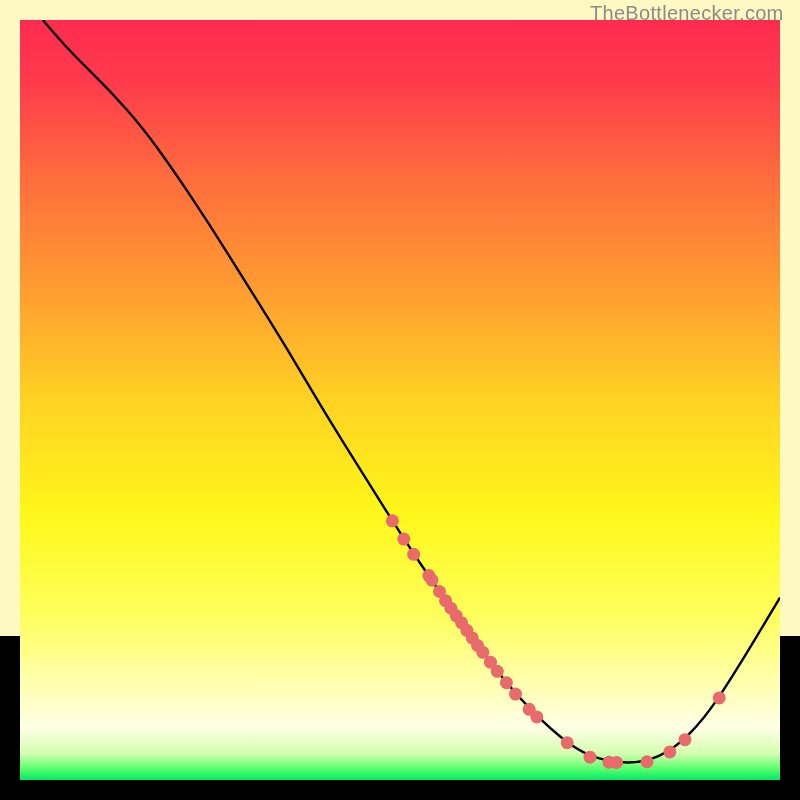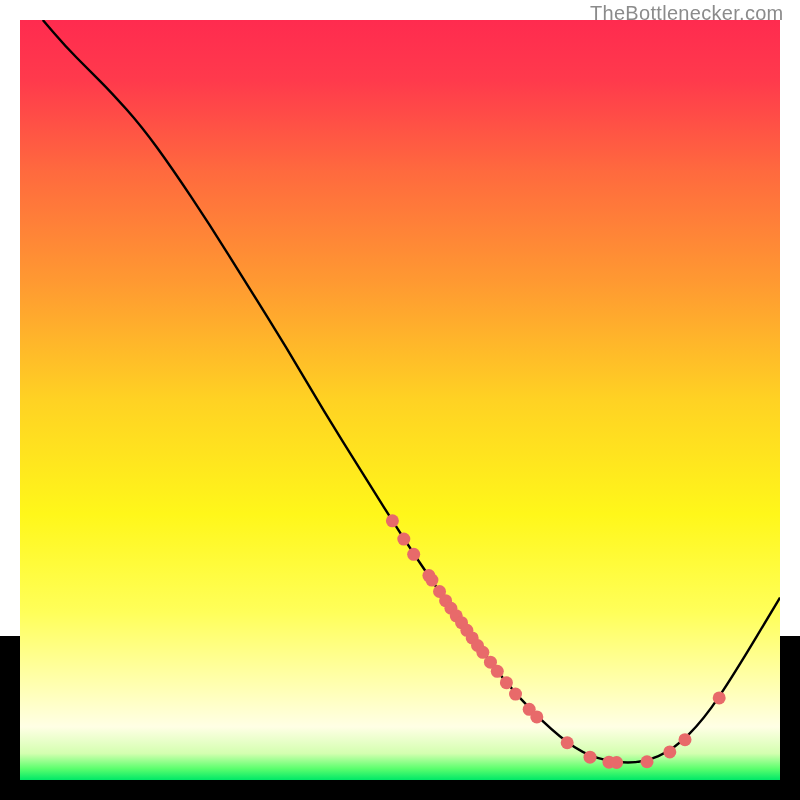--- a/index.html
+++ b/index.html
@@ -8,21 +8,21 @@
     width: 800px;
     height: 800px;
     background: #000;
     font-family: Arial, Helvetica, sans-serif;
     overflow: hidden;
   }
   .frame {
     position: relative;
     width: 800px;
     height: 636px;
-    background: #ffffff;
+    background: #fef9c3;
   }
   .plot {
     position: absolute;
     left: 20px;
     top: 20px;
     width: 760px;
     height: 760px;
     background: #000;
   }
   .attribution {

